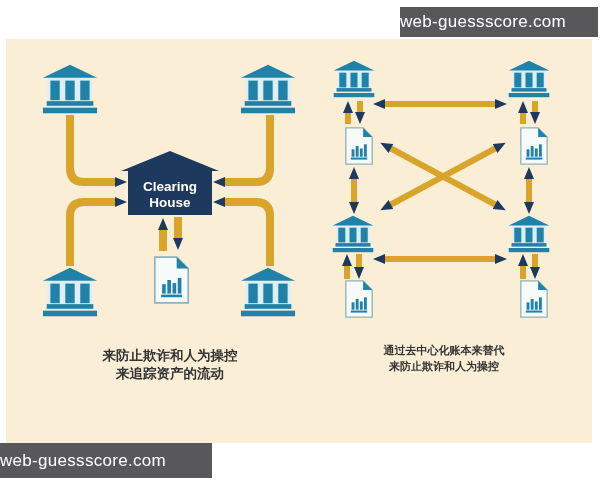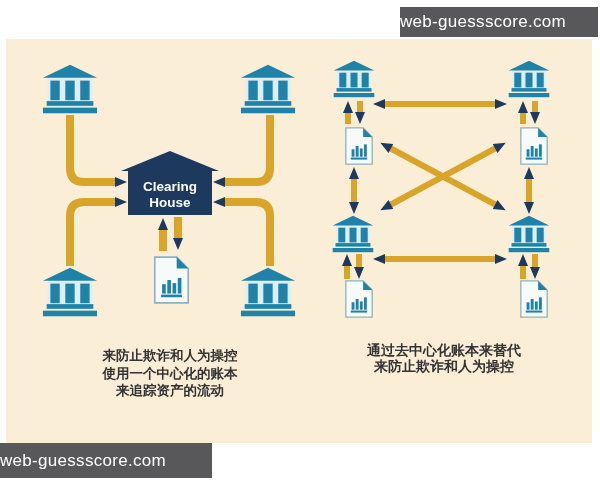--- a/index.html
+++ b/index.html
@@ -17,21 +17,21 @@
     display:flex;align-items:center;justify-content:flex-start;
     font-size:17px;letter-spacing:0.3px;
   }
   .wm-top{left:400px;top:7px;width:198px;height:30px;}
   .wm-bottom{left:0px;top:443px;width:212px;height:35px;}
   svg.diagram{position:absolute;left:0;top:0;}
   .caption{
     position:absolute;text-align:center;color:#333333;font-weight:700;
   }
   .caption-left{left:30px;top:347px;width:280px;font-size:13.5px;line-height:17.5px;}
-  .caption-right{left:314px;top:342px;width:260px;font-size:14px;line-height:16px;}
+  .caption-right{left:314px;top:342px;width:260px;font-size:11px;line-height:16px;}
   .caption span{display:block;}
   .ch-text{font-family:"Liberation Sans",sans-serif;font-weight:700;font-size:13.5px;fill:#ffffff;text-anchor:middle;}
 </style>
 </head>
 <body>
 
 <div class="panel"></div>
 
 <svg class="diagram" width="600" height="480" viewBox="0 0 600 480">
   <defs>
@@ -114,21 +114,20 @@
       <path d="M535,254 L535,268" marker-end="url(#ah)"></path>
 
       <path d="M390,148 L496,205" marker-start="url(#ah)" marker-end="url(#ah)"></path>
       <path d="M496,148 L390,205" marker-start="url(#ah)" marker-end="url(#ah)"></path>
     </g>
   </g>
 </svg>
 
 <div class="caption caption-left">
   <span>来防止欺诈和人为操控</span>
-  <span>使用一个中心化的账本</span>
   <span>来追踪资产的流动</span>
 </div>
 
 <div class="caption caption-right">
   <span>通过去中心化账本来替代</span>
   <span>来防止欺诈和人为操控</span>
 </div>
 
 <div class="watermark wm-top">
   <span>web-guessscore.com</span>

